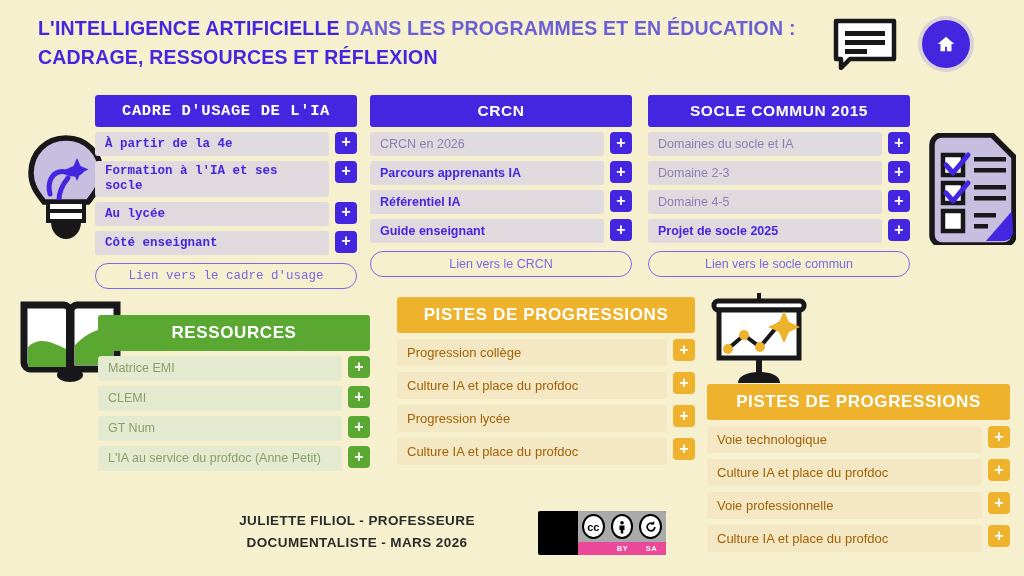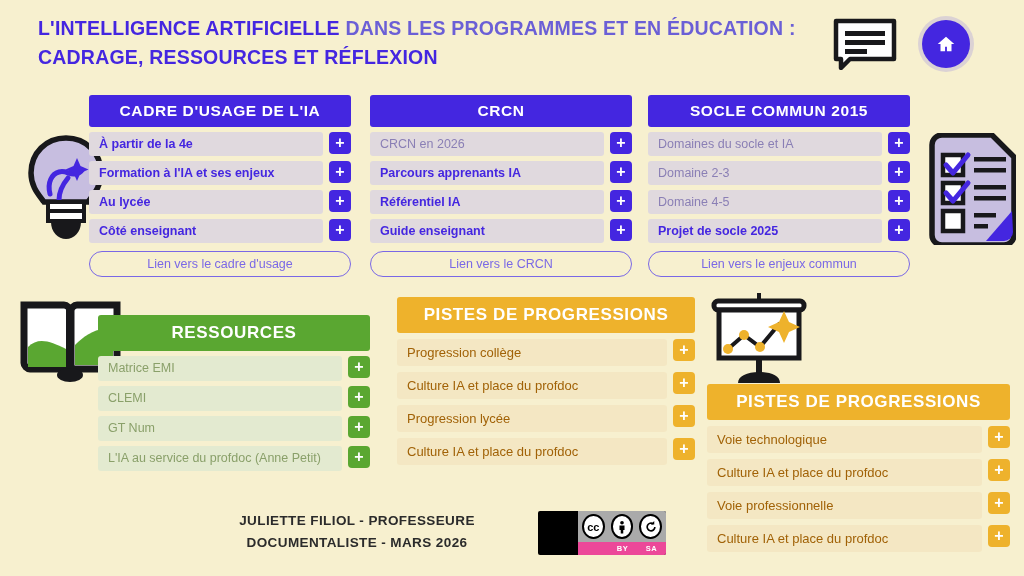--- a/index.html
+++ b/index.html
@@ -89,21 +89,21 @@
   .green .panel-header { background: #5aa731; }
   .green .row-label { background: #e3ead0; color: #8aa06a; }
   .green .plus-btn { background: #5aa731; }
 
   
   .yellow .panel-header { background: #eeb22c; }
   .yellow .row-label { background: #f4e7c3; color: #a16207; }
   .yellow .plus-btn { background: #eeb22c; }
 
   
-  #col-cadre  { left: 89px;  top: 95px;  width: 262px; }
+  #col-cadre  { left: 95px;  top: 95px;  width: 262px; font-family: Liberation Mono, monospace; }
   #col-crcn   { left: 370px; top: 95px;  width: 262px; }
   #col-socle  { left: 648px; top: 95px;  width: 262px; }
 
   #panel-ressources { left: 98px;  top: 315px; width: 272px; }
   #panel-pistes-mid { left: 397px; top: 297px; width: 298px; }
   #panel-pistes-rt  { left: 707px; top: 384px; width: 303px; }
 
   #panel-ressources .panel-header,
   #panel-pistes-mid .panel-header,
   #panel-pistes-rt  .panel-header { height: 36px; font-size: 17px; }
@@ -225,21 +225,21 @@
     </svg>
   </div>
 
   <div class="panel purple" id="col-cadre">
     <div class="panel-header">CADRE D'USAGE DE L'IA</div>
     <div class="row">
       <div class="row-label bold">À partir de la 4e</div>
       <div class="plus-btn">+</div>
     </div>
     <div class="row">
-      <div class="row-label bold">Formation à l'IA et ses enjeux</div>
+      <div class="row-label bold">Formation à l'IA et ses socle</div>
       <div class="plus-btn">+</div>
     </div>
     <div class="row">
       <div class="row-label bold">Au lycée</div>
       <div class="plus-btn">+</div>
     </div>
     <div class="row">
       <div class="row-label bold">Côté enseignant</div>
       <div class="plus-btn">+</div>
     </div>
@@ -278,21 +278,21 @@
       <div class="plus-btn">+</div>
     </div>
     <div class="row">
       <div class="row-label light">Domaine 4-5</div>
       <div class="plus-btn">+</div>
     </div>
     <div class="row">
       <div class="row-label bold">Projet de socle 2025</div>
       <div class="plus-btn">+</div>
     </div>
-    <div class="link-pill">Lien vers le enjeux commun</div>
+    <div class="link-pill">Lien vers le socle commun</div>
   </div>
 
   <div class="panel green" id="panel-ressources">
     <div class="panel-header">RESSOURCES</div>
     <div class="row">
       <div class="row-label">Matrice EMI</div>
       <div class="plus-btn">+</div>
     </div>
     <div class="row">
       <div class="row-label">CLEMI</div>

